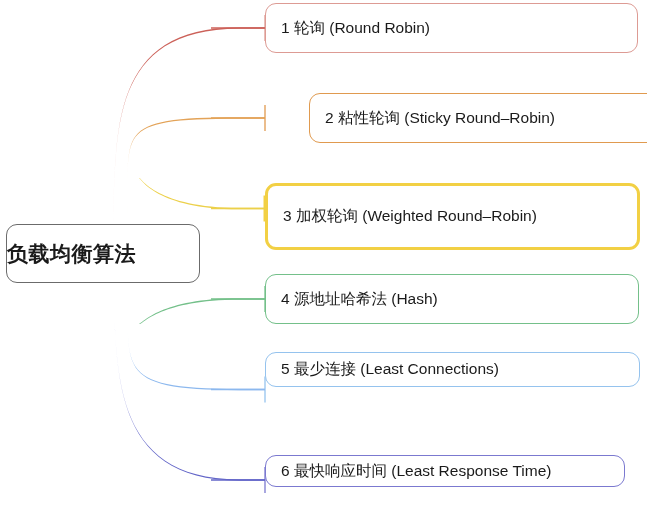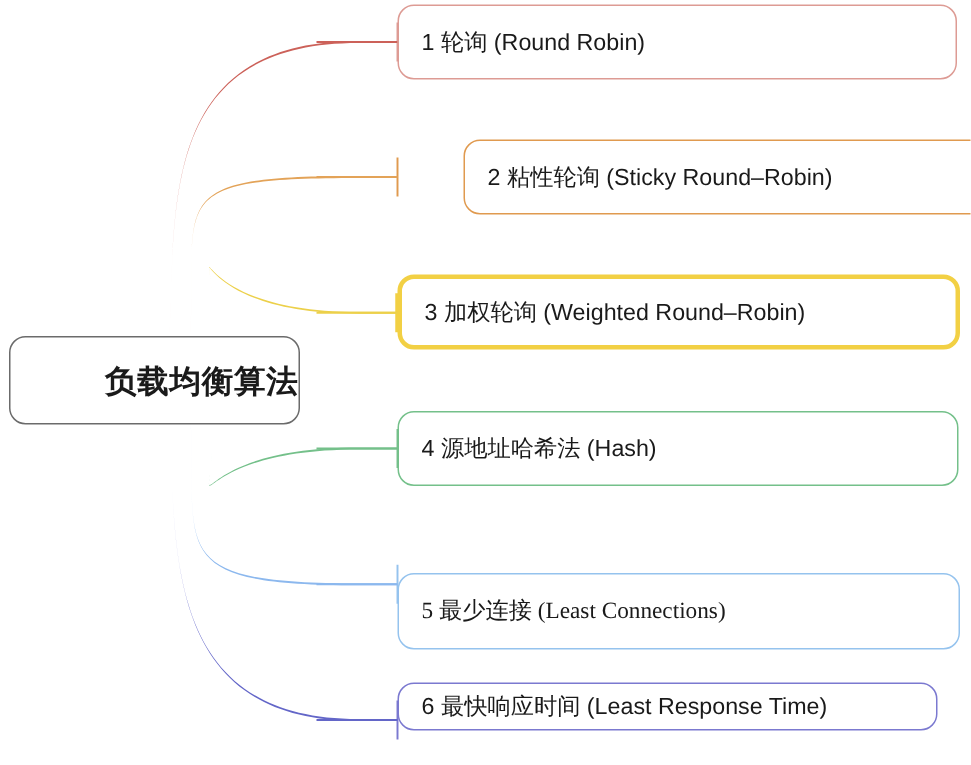--- a/index.html
+++ b/index.html
@@ -39,21 +39,21 @@
     left: 6px;
     top: 224px;
     width: 194px;
     height: 59px;
     box-sizing: border-box;
     background: #ffffff;
     border: 1.4px solid #6b6b6b;
     border-radius: 11px;
     display: flex;
     align-items: center;
-    justify-content: flex-end;
+    justify-content: flex-start;
     z-index: 3;
   }
   .root-label {
     font-size: 21px;
     font-weight: bold;
     color: #1a1a1a;
     letter-spacing: 0.5px;
     white-space: nowrap;
   }
 
@@ -106,27 +106,27 @@
     <span class="root-label">负载均衡算法</span>
   </div>
 
   <div id="children-host">
       <div class="child-node" style="left: 265px; top: 3px; width: 373px; height: 50px; border: 1.3px solid rgb(221, 155, 148);">
         <span class="child-label">1 轮询 (Round Robin)</span>
       </div>
       <div class="child-node" style="left: 265px; top: 93px; width: 440px; height: 50px; border: 1.3px solid rgb(224, 154, 79); margin-left: 44px;">
         <span class="child-label">2 粘性轮询 (Sticky Round–Robin)</span>
       </div>
-      <div class="child-node" style="left: 265px; top: 183px; width: 375px; height: 50px; border: 3px solid rgb(242, 208, 68);">
+      <div class="child-node" style="left: 265px; top: 183px; width: 375px; height: 67px; border: 3px solid rgb(242, 208, 68);">
         <span class="child-label">3 加权轮询 (Weighted Round–Robin)</span>
       </div>
       <div class="child-node" style="left: 265px; top: 274px; width: 374px; height: 50px; border: 1.3px solid rgb(116, 192, 138);">
         <span class="child-label">4 源地址哈希法 (Hash)</span>
       </div>
-      <div class="child-node" style="left: 265px; top: 382px; width: 375px; height: 51px; border: 1.3px solid rgb(149, 195, 238); font-family: Liberation Serif, serif;">
+      <div class="child-node" style="left: 265px; top: 352px; width: 375px; height: 35px; border: 1.3px solid rgb(149, 195, 238);">
         <span class="child-label">5 最少连接 (Least Connections)</span>
       </div>
       <div class="child-node" style="left: 265px; top: 455px; width: 360px; height: 32px; border: 1.3px solid rgb(123, 121, 208);">
         <span class="child-label">6 最快响应时间 (Least Response Time)</span>
       </div>
     </div>
 
 </div>
 
 </body></html>

